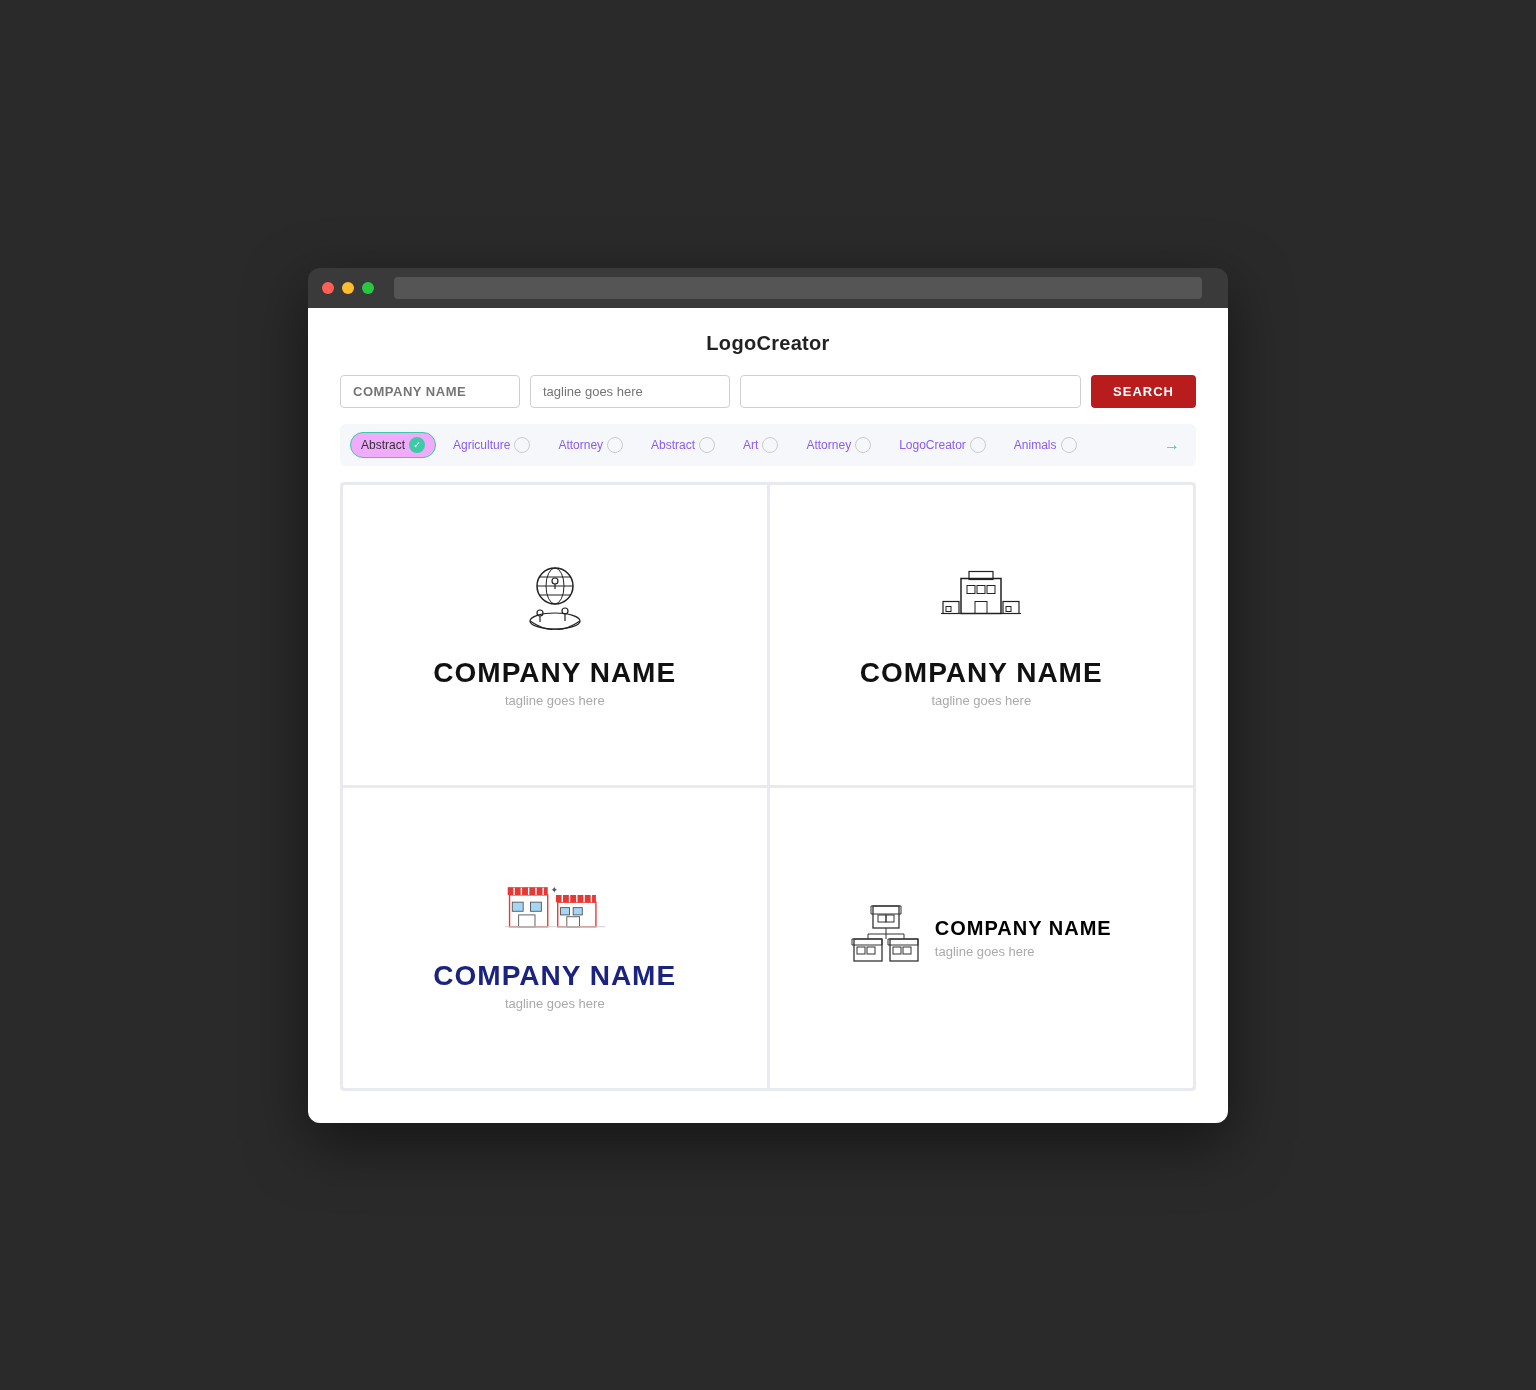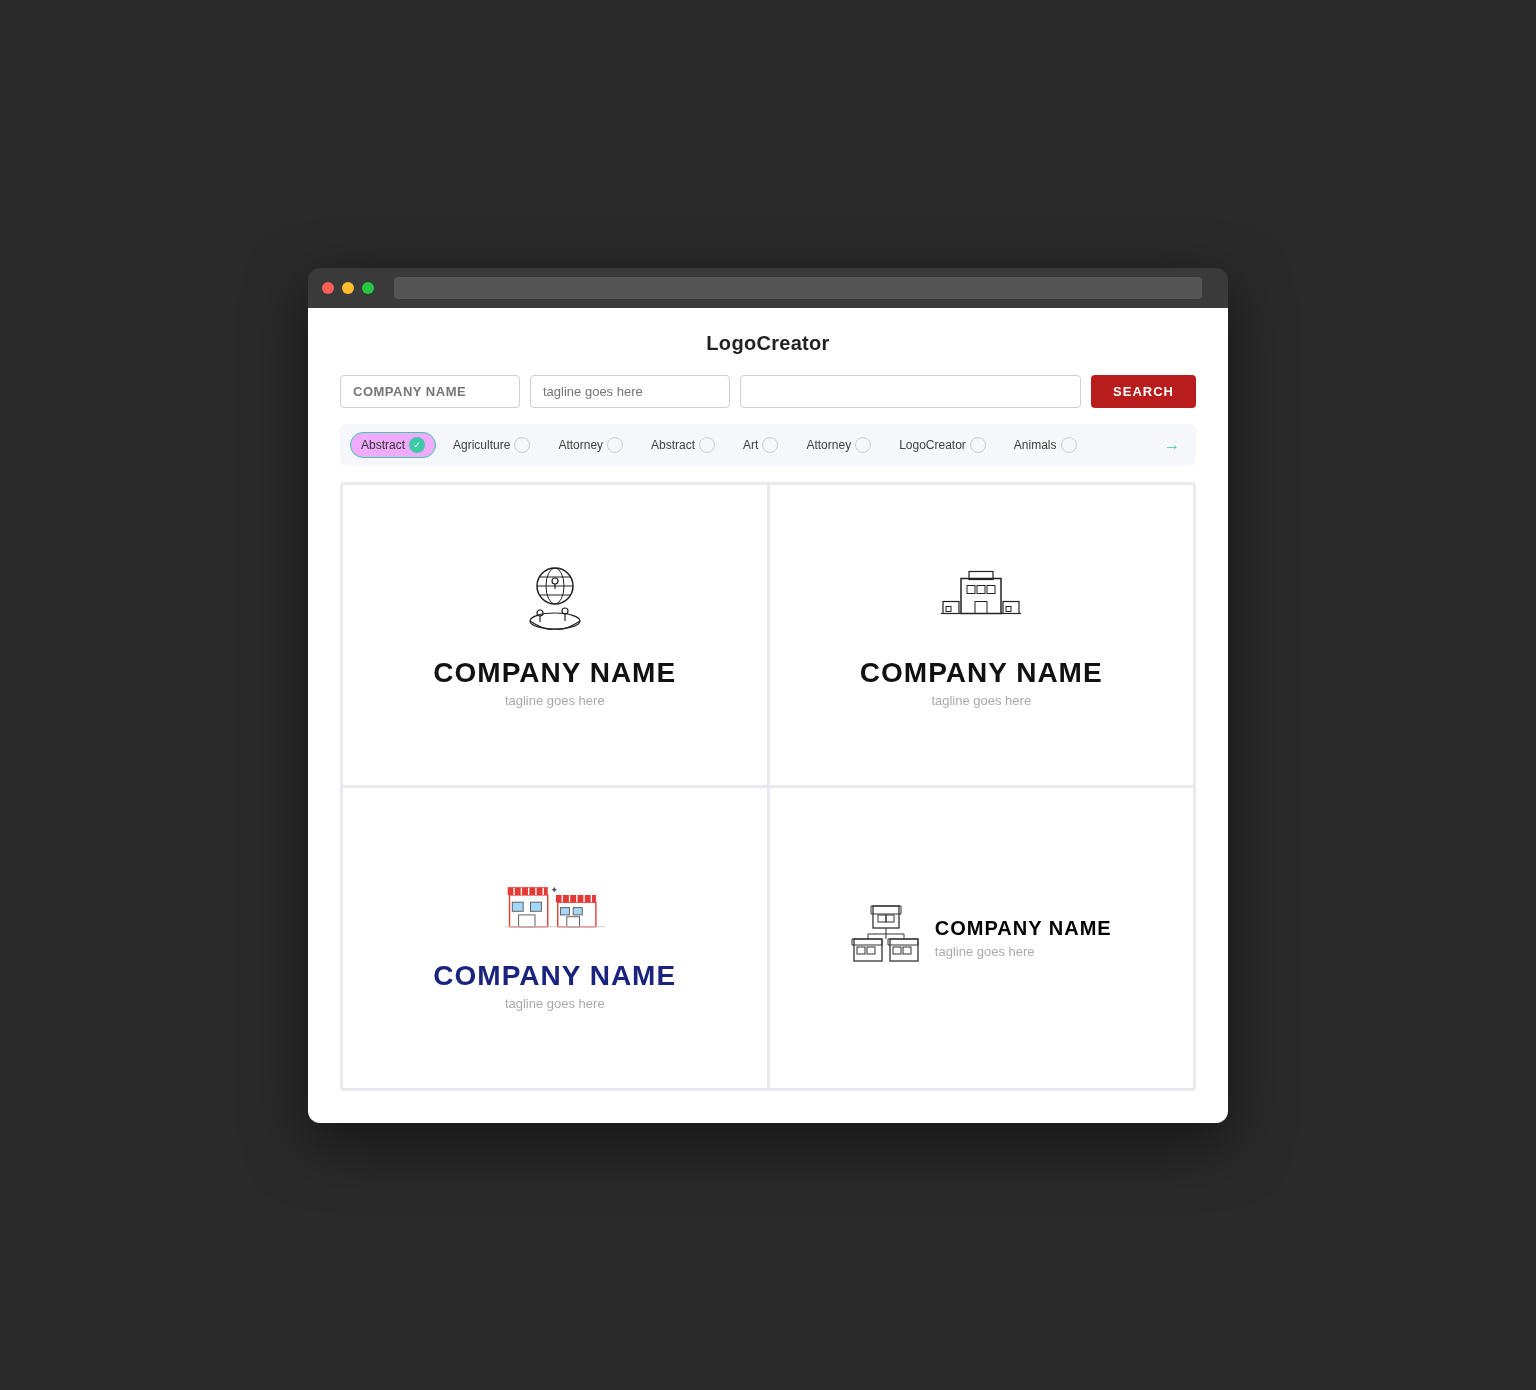--- a/index.html
+++ b/index.html
@@ -124,21 +124,21 @@
       display: flex;
       align-items: center;
       gap: 4px;
       padding: 4px 10px;
       border-radius: 20px;
       font-size: 12px;
       cursor: pointer;
       white-space: nowrap;
       border: 1.5px solid transparent;
       background: transparent;
-      color: #404040;
+      color: #8b5cf6;
     }
 
     .filter-chip.active {
       border-color: #3ec9a7;
       background: #f0abfc;
       color: #333;
     }
 
     .filter-chip .check-icon {
       width: 16px;

